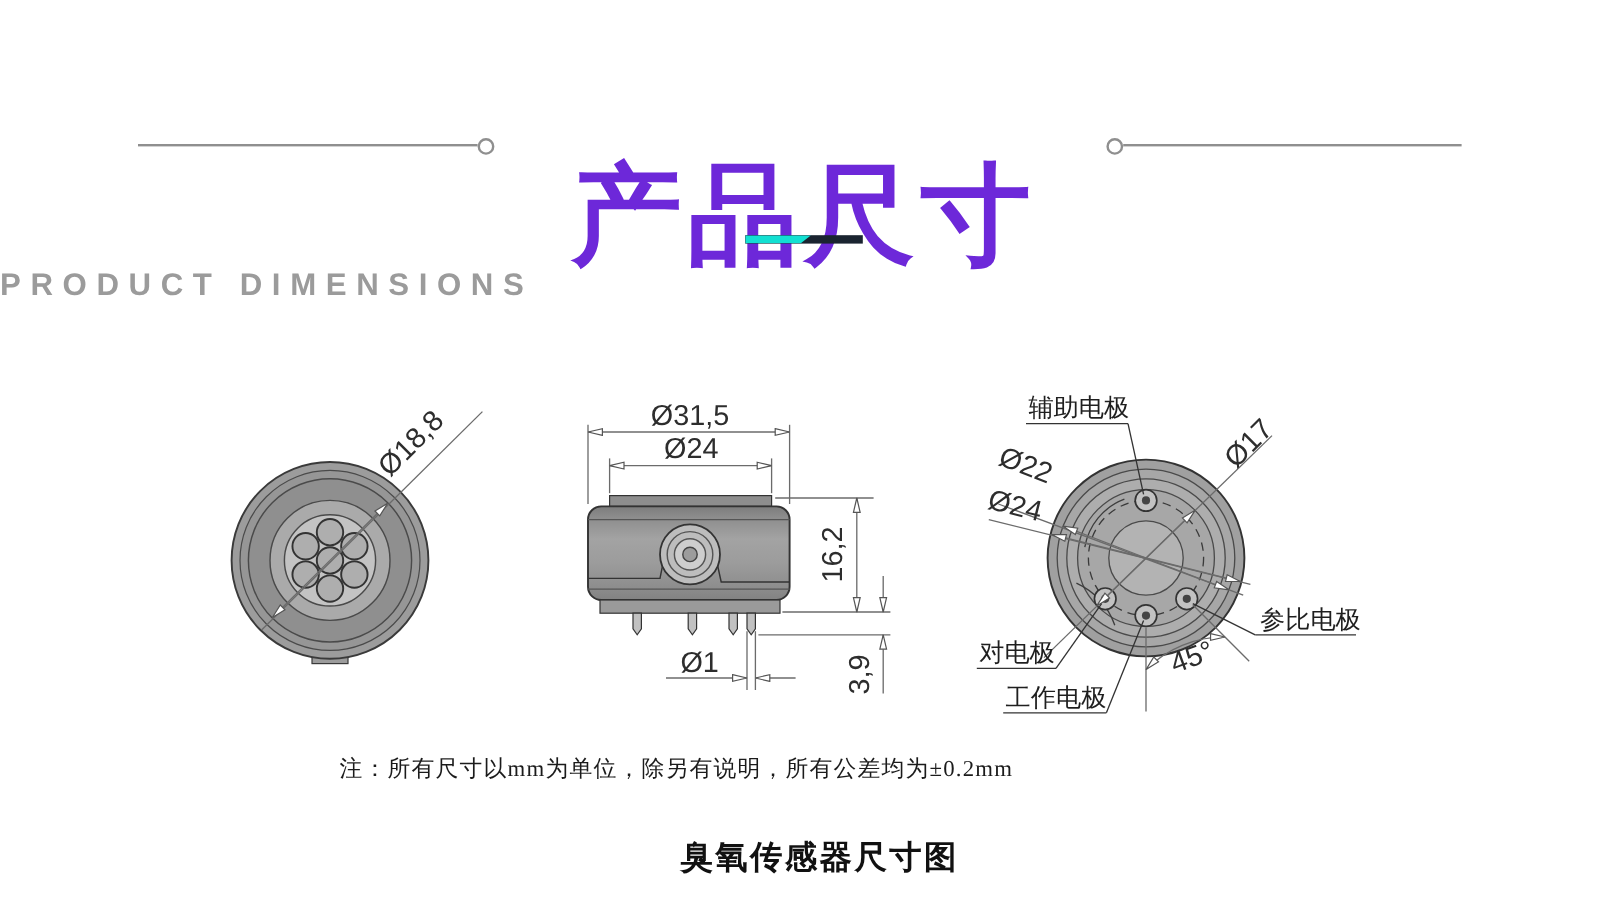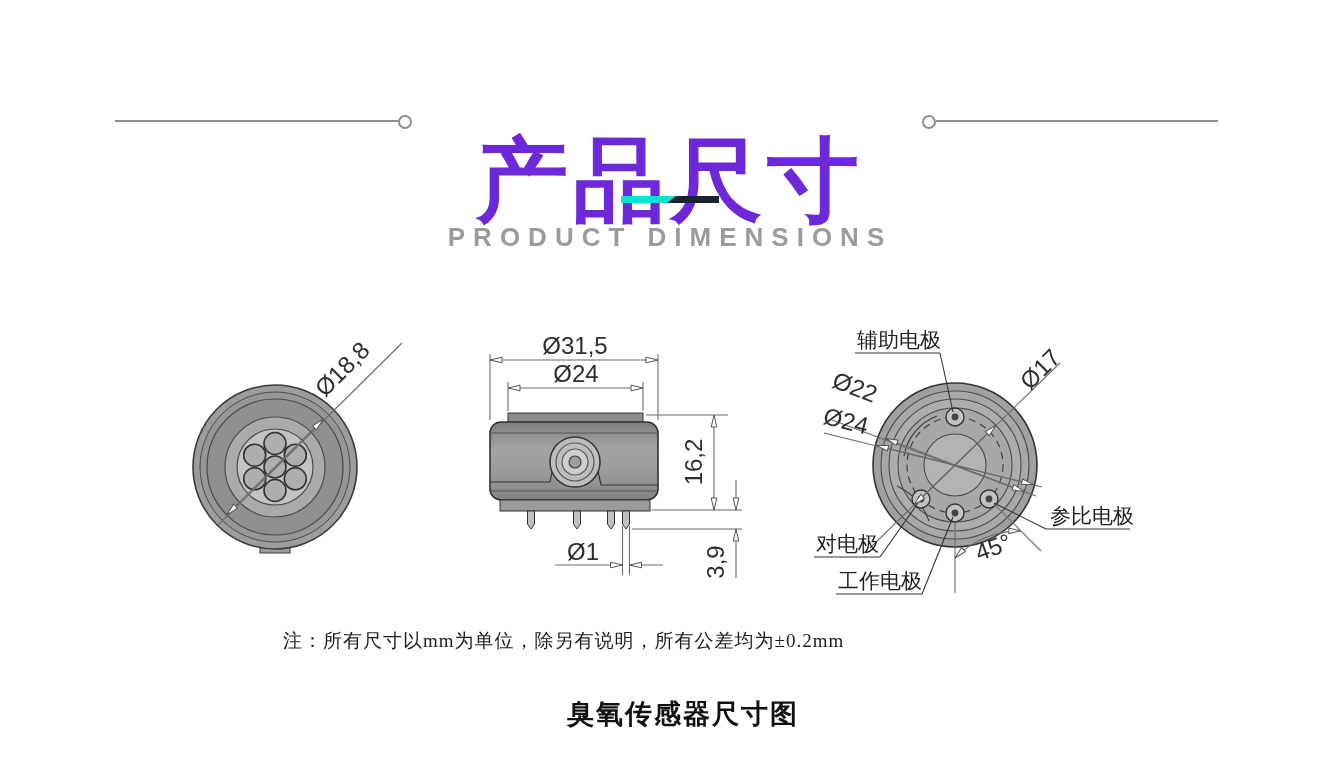--- a/index.html
+++ b/index.html
@@ -6,21 +6,21 @@
   .page{position:relative;width:1340px;height:765px;background:#ffffff;overflow:hidden;
         font-family:"Liberation Sans","DejaVu Sans",sans-serif;}
   
   .deco-line{position:absolute;border-top:2px solid #8f8f8f;height:0;}
   .deco-circle{position:absolute;width:10px;height:10px;border:2px solid #8f8f8f;border-radius:50%;background:#fff;}
   .title{position:absolute;top:70px;left:0;width:100%;text-align:center;
          font-size:92px;font-weight:900;letter-spacing:5px;color:#6d28d9;line-height:1.05;}
   .accent{position:absolute;top:196px;left:50%;margin-left:-49px;width:98px;height:7px;background:#1a2430;}
   .accent .teal{position:absolute;left:0;top:0;width:100%;height:100%;background:#12e0d2;
                 clip-path:polygon(0 0,56% 0,47% 100%,0 100%);}
-  .subtitle{position:absolute;top:222px;left:0;width:100%;text-align:center;
+  .subtitle{position:absolute;top:222px;left:0;width:100%;text-align:left;
             font-size:26px;font-weight:700;letter-spacing:8px;color:#9b9b9b;}
   
   .drawing{position:absolute;}
   svg text{font-family:"Liberation Sans","DejaVu Sans",sans-serif;}
   .dim-label{font-size:24px;fill:#2d2d2d;}
   .cjk-label{font-size:21px;fill:#1f1f1f;}
   .dimline{stroke:#6b6b6b;stroke-width:1.1;fill:none;}
   .part{stroke:#333;fill:none;}
   
   .note{position:absolute;left:283px;top:628px;font-size:19px;color:#1b1b1b;

